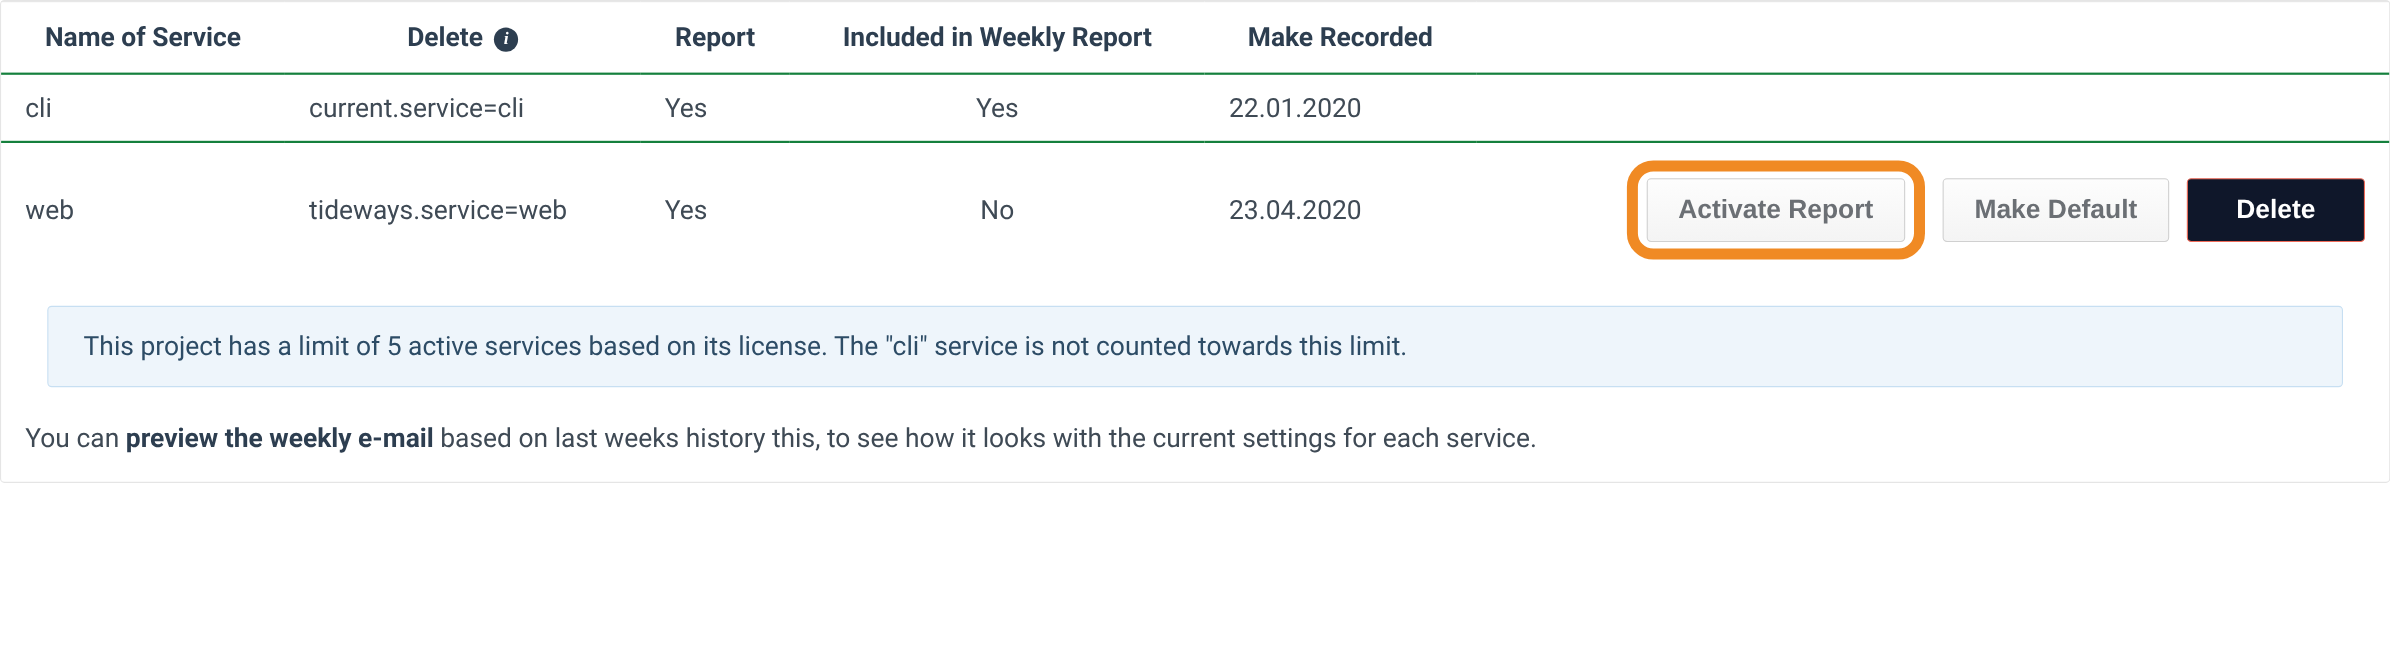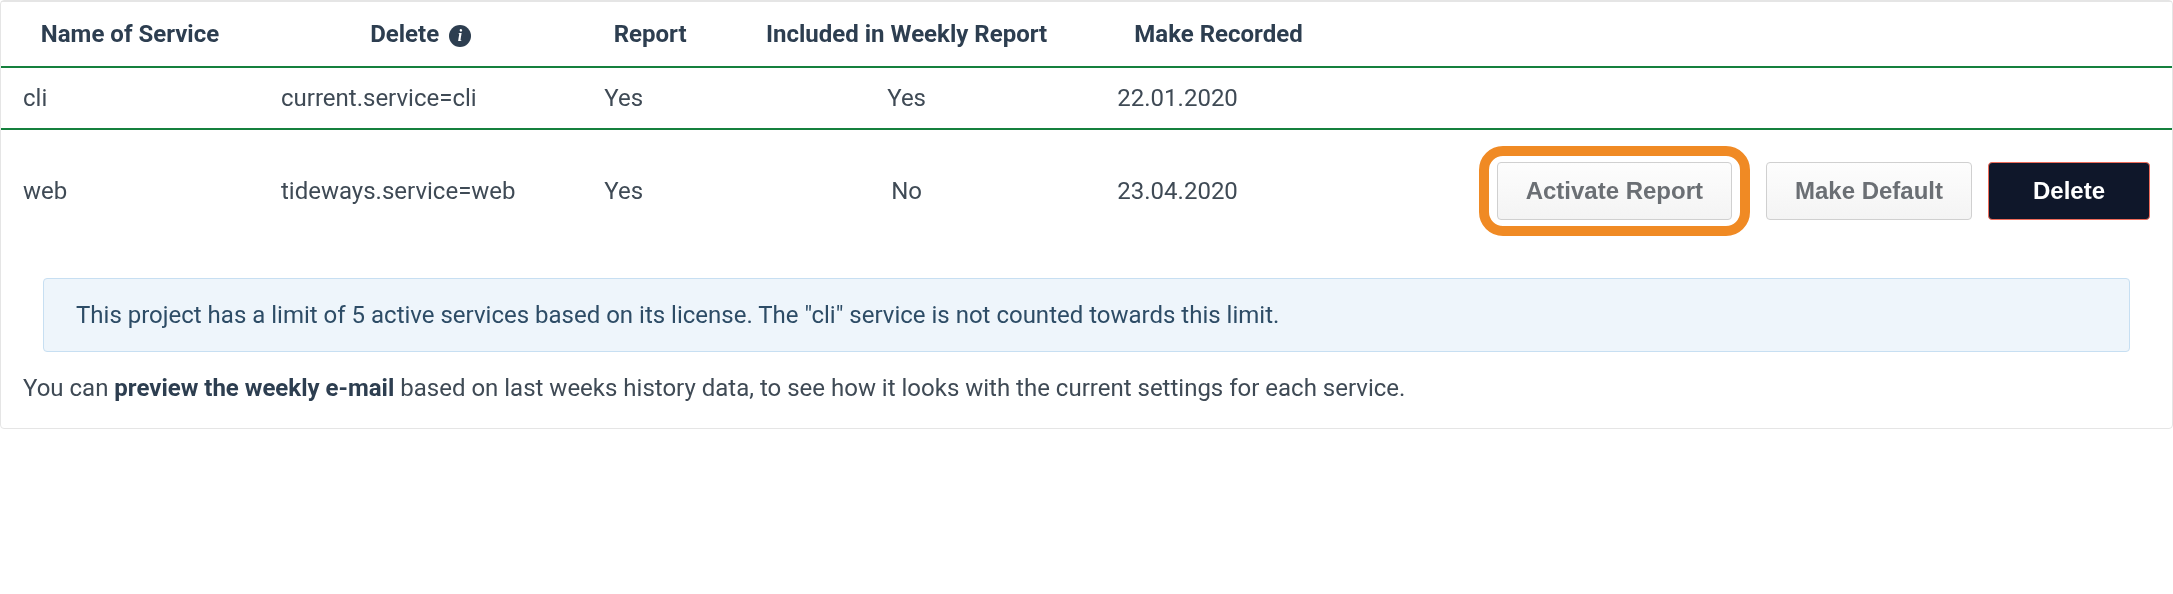--- a/index.html
+++ b/index.html
@@ -118,21 +118,21 @@
   }
   .highlight-wrap {
     display: inline-block;
     border: 10px solid #f08a24;
     border-radius: 24px;
     padding: 6px 8px;
     vertical-align: middle;
   }
   .highlight-wrap .btn { margin-left: 0; }
   .info-box {
-    margin: 26px 42px 2px 42px;
+    margin: 26px 42px 12px 42px;
     background: #eef5fb;
     border: 1px solid #c7dff2;
     border-radius: 4px;
     padding: 22px 32px;
     color: #2d4c66;
     font-size: 24px;
   }
   .footer-text {
     padding: 20px 22px 26px 22px;
     font-size: 24px;
@@ -190,16 +190,16 @@
           <button class="btn">Make Default</button>
           <button class="btn btn-danger">Delete</button>
         </td>
       </tr>
     </tbody>
   </table>
 
   <div class="info-box">This project has a limit of 5 active services based on its license. The "cli" service is not counted towards this limit.</div>
 
   <div class="footer-text">
-    <span>You can </span><a href="#">preview the weekly e-mail</a><span> based on last weeks history data, to see how it looks with the current settings for each service.</span>
+    <span>You can </span><a href="#">preview the weekly e-mail</a><span> based on last weeks history this, to see how it looks with the current settings for each service.</span>
   </div>
 
 </div>
 
 </body></html>

